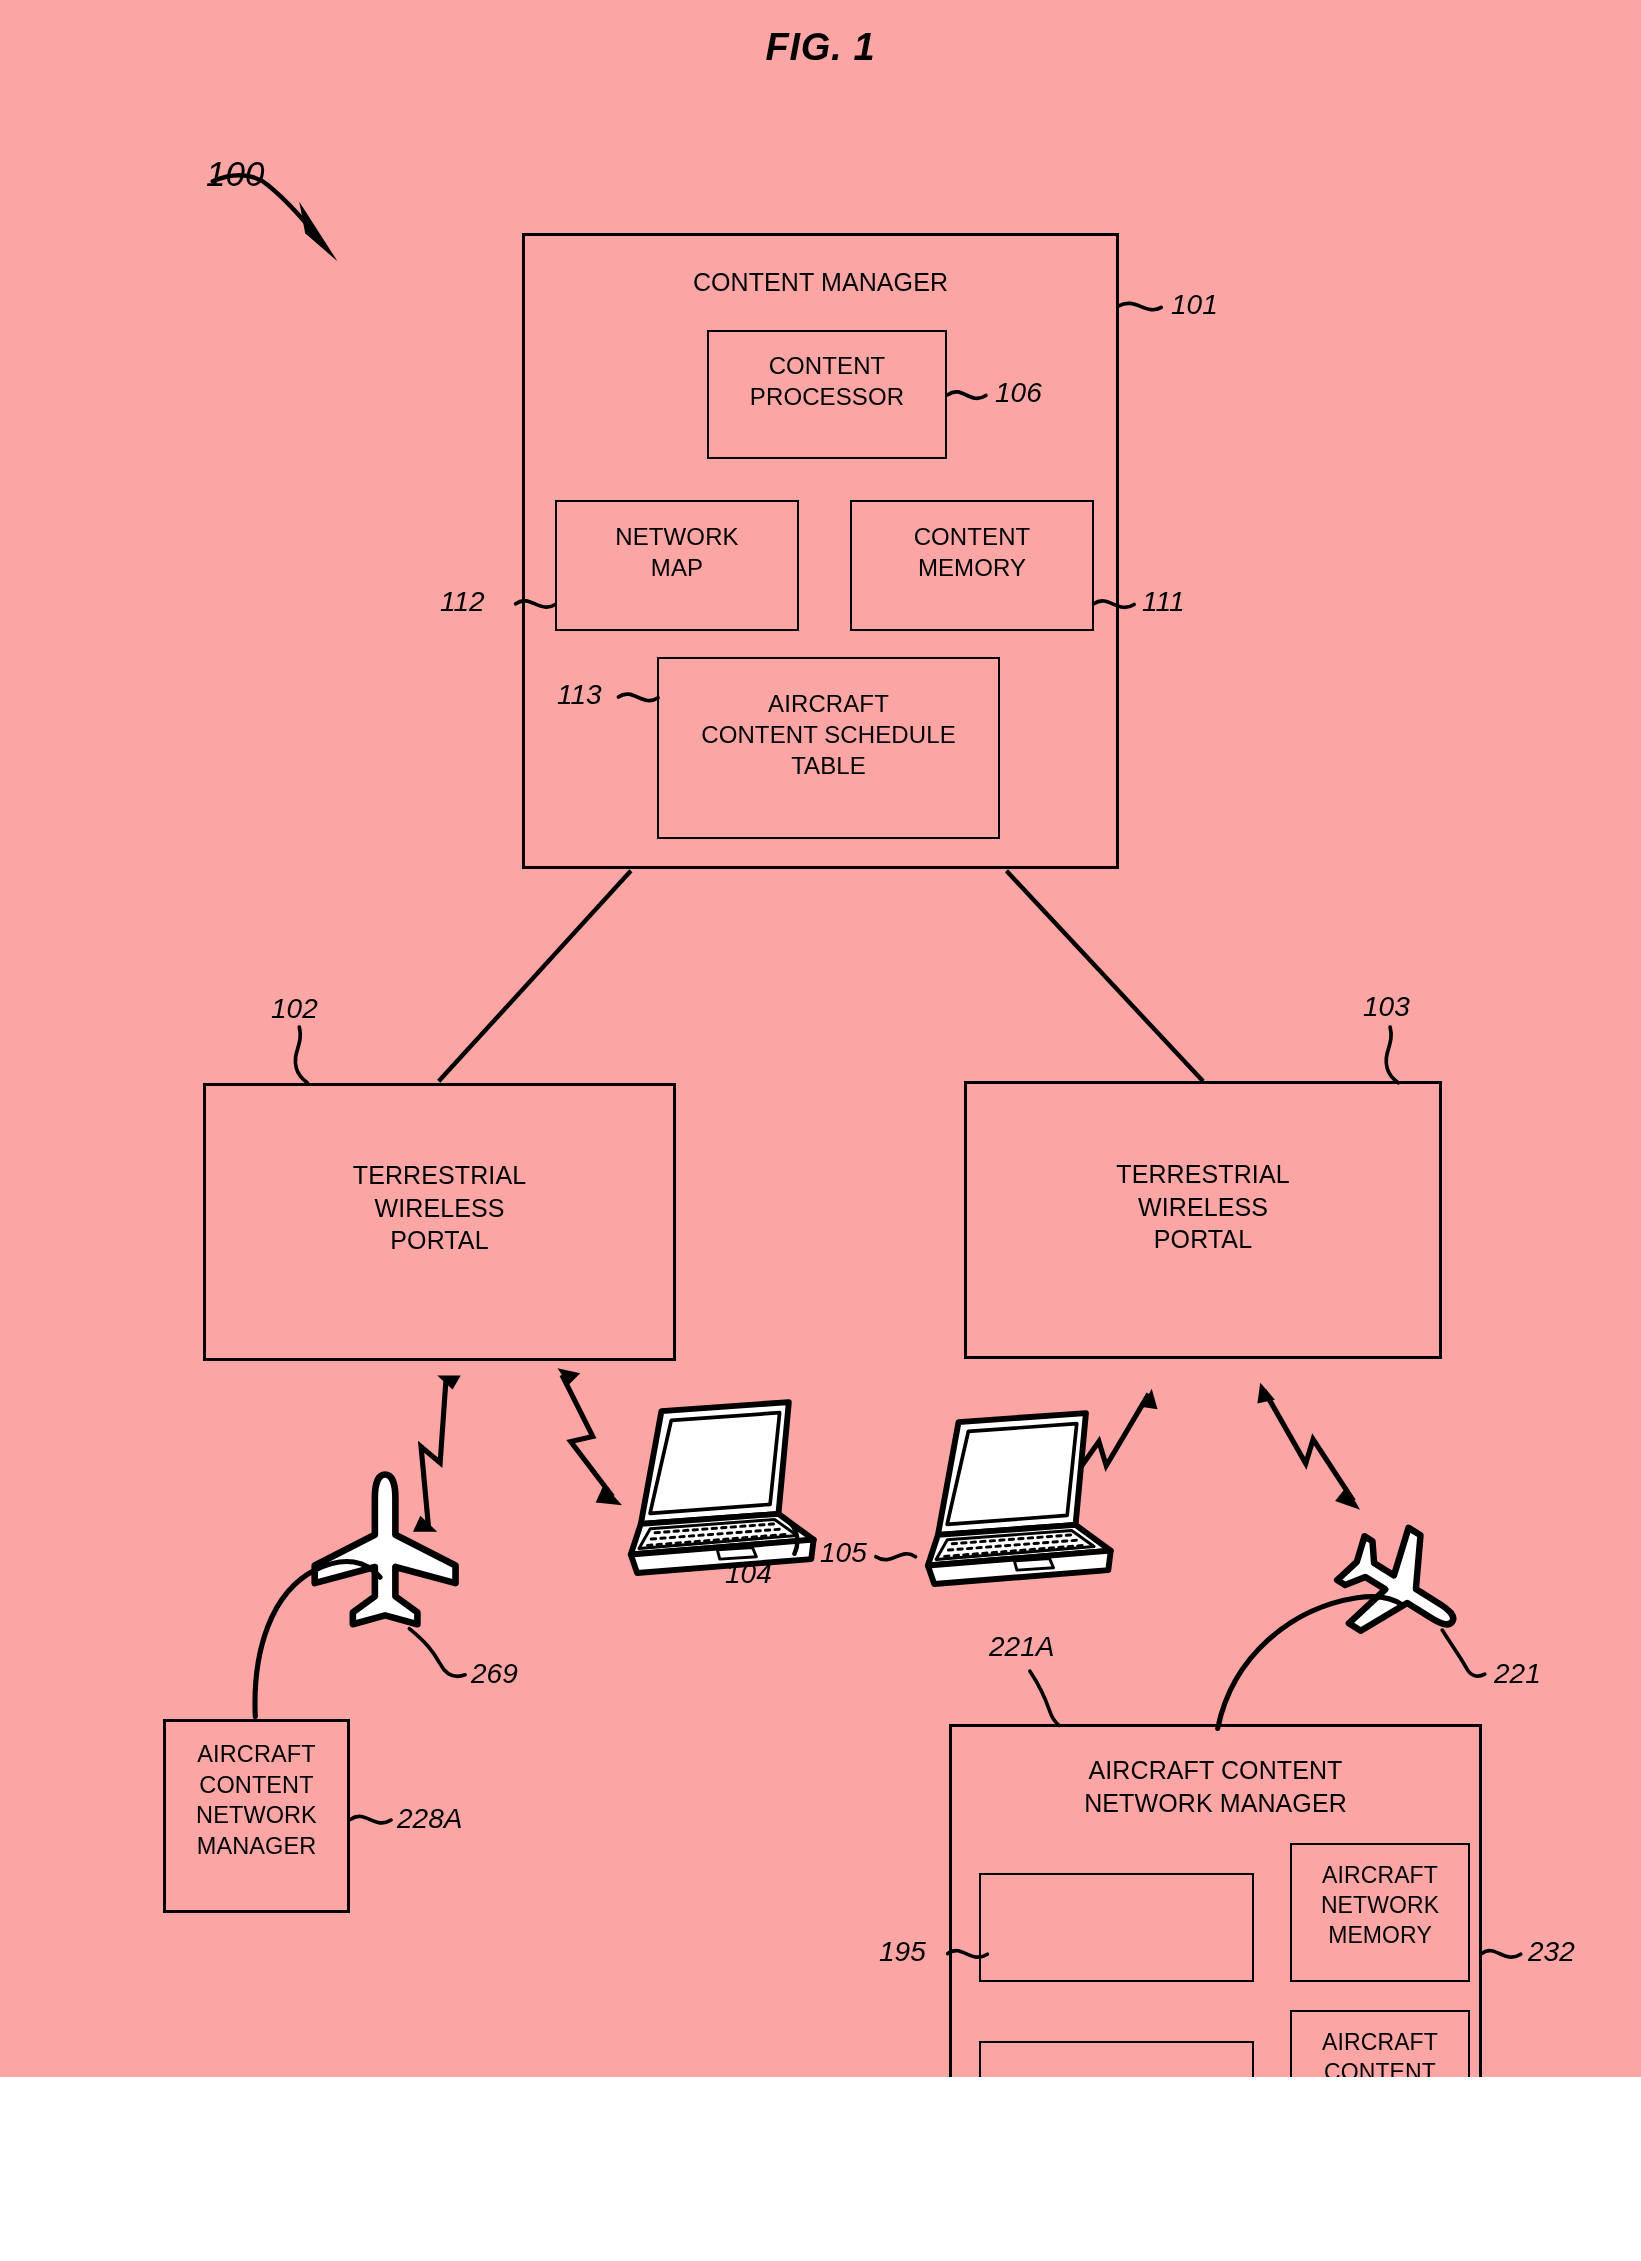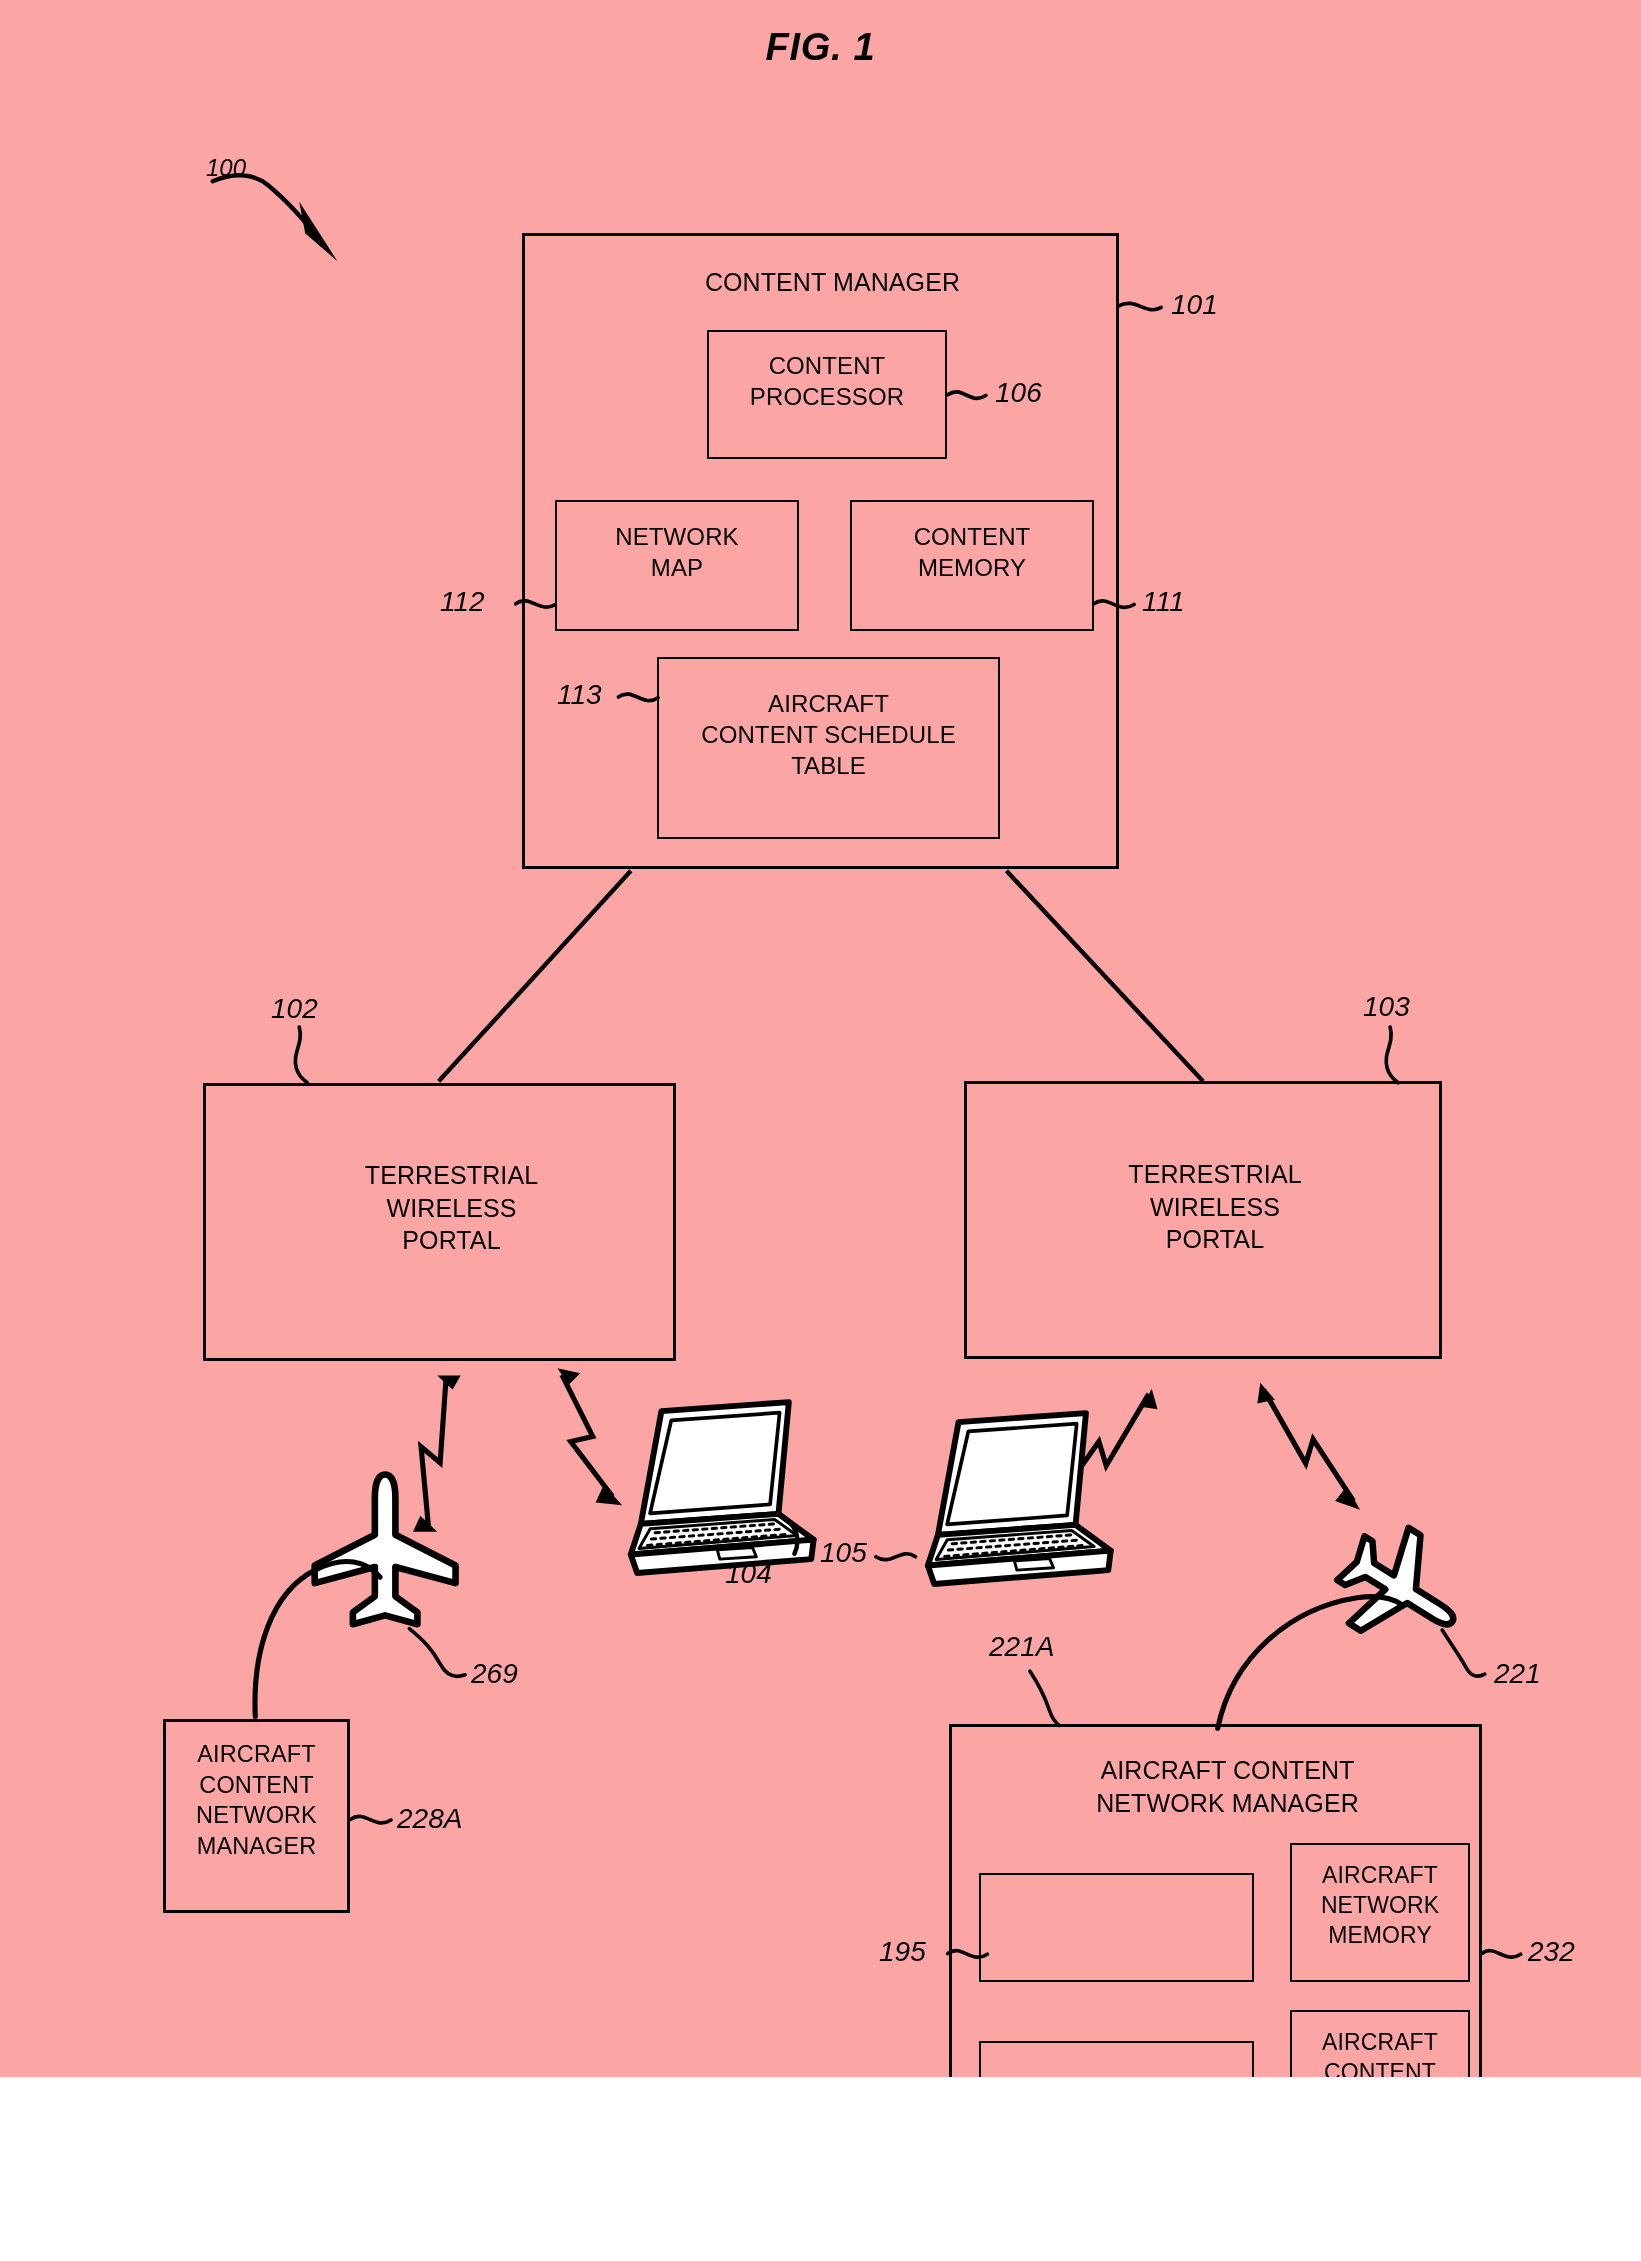--- a/index.html
+++ b/index.html
@@ -50,21 +50,21 @@
   .lbl {
     position: absolute;
     font-family: "Liberation Sans", sans-serif;
     font-weight: 400;
     color: #000000;
     text-align: center;
     line-height: 1.30;
     white-space: pre-line;
     letter-spacing: 0.1px;
   }
-  .lbl.s34 { font-size: 25px; padding-left: 12px; }
+  .lbl.s34 { font-size: 25px; }
   .lbl.s33 { font-size: 24px; }
   .lbl.s32 { font-size: 23.5px; }
   .lbl.s31 { font-size: 23px; }
   
   .ref {
     position: absolute;
     font-family: "Liberation Sans", sans-serif;
     font-style: italic;
     font-size: 28px;
     color: #000000;
@@ -223,21 +223,21 @@
 
     <path d="M 1248 2122 C 1228 2108, 1216 2136, 1194 2122" fill="none" stroke="#000" stroke-width="5" stroke-linecap="round"></path>
 
     <path d="M 1292 2663 C 1311 2649, 1324 2678, 1346 2664" fill="none" stroke="#000" stroke-width="5" stroke-linecap="round"></path>
     <path d="M 2020 2663 C 2038 2649, 2051 2678, 2073 2664" fill="none" stroke="#000" stroke-width="5" stroke-linecap="round"></path>
     <path d="M 1292 2890 C 1311 2876, 1324 2905, 1346 2891" fill="none" stroke="#000" stroke-width="5" stroke-linecap="round"></path>
     <path d="M 2020 2890 C 2038 2876, 2051 2905, 2073 2891" fill="none" stroke="#000" stroke-width="5" stroke-linecap="round"></path>
 
   </svg>
 
-  <div class="ref" style="left:206px; top:156px; font-size:24px;">100</div>
+  <div class="ref" style="left:206px; top:156px; font-size:35px;">100</div>
 
   <div class="box" style="left:522px; top:233px; width:597px; height:636px;"></div>
   <div class="lbl s34" style="left:522px; top:266px; width:597px;">CONTENT MANAGER</div>
   <div class="ref" style="left:1171px; top:291px;">101</div>
 
   <div class="box thin" style="left:707px; top:330px; width:240px; height:129px;"></div>
   <div class="lbl s33" style="left:707px; top:350px; width:240px;">CONTENT
 PROCESSOR</div>
   <div class="ref" style="left:995px; top:379px;">106</div>
 

